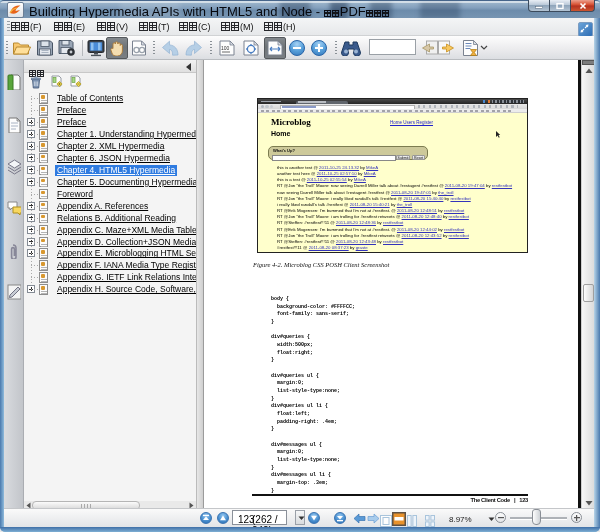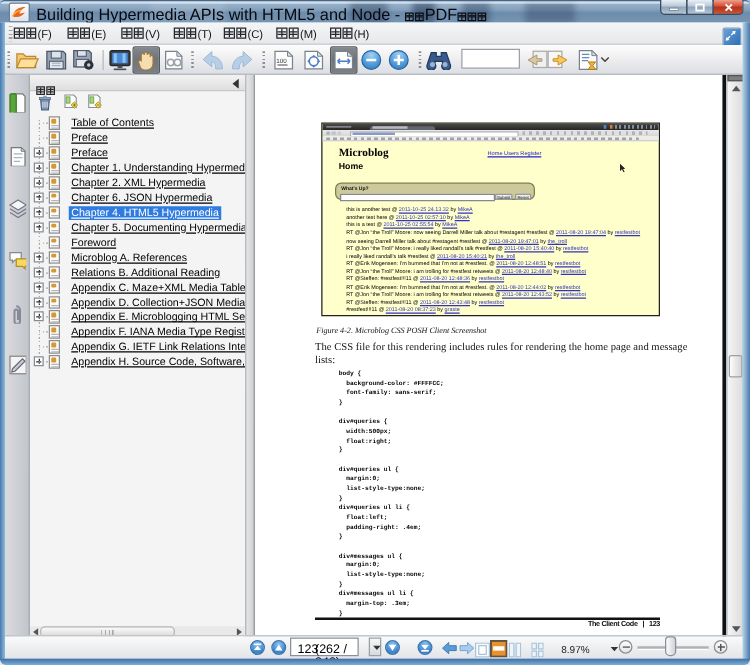--- a/index.html
+++ b/index.html
@@ -460,21 +460,21 @@
 <div class="trow" style="top:107.7px;">
         <span class="exp">
           <i></i>
           <b></b>
         </span>
         <u></u>
         <span class="ticon">
           <i></i>
           <b></b>
         </span>
-        <span class="lbl">Microblog A. References</span>
+        <span class="lbl">Appendix A. References</span>
       </div>
 <div class="trow" style="top:119.6px;">
         <span class="exp">
           <i></i>
           <b></b>
         </span>
         <u></u>
         <span class="ticon">
           <i></i>
           <b></b>
@@ -601,21 +601,20 @@
 <div>RT @Erik Mogensen: I’m bummed that I’m not at #restfest. @ <a>2011-08-20 12:44:02</a> by <a>restfestbot</a></div>
 <div>RT @Jon “the Troll” Moore: i am trolling for #restfest retweets @ <a>2011-08-20 12:43:52</a> by <a>restfestbot</a></div>
 <div>RT @Steffen: #restfest!!!11 @ <a>2011-08-20 12:43:48</a> by <a>restfestbot</a></div>
 <div>#restfest!!!11 @ <a>2011-08-20 08:37:23</a> by <a>graste</a></div>
 </div>
 <svg id="cursor1" width="5" height="7">
         <path d="M0 0 L0 6 L1.6 4.4 L2.8 6.8 L3.7 6.3 L2.5 4.1 L4.2 3.9 z" fill="#222"></path>
       </svg>
 </div>
 <div id="fig-caption">Figure 4-2. Microblog CSS POSH Client Screenshot</div>
-<div id="para">The CSS file for this rendering includes rules for rendering the home page and message<br>lists:</div>
 <div id="code">body {
   background-color: #FFFFCC;
   font-family: sans-serif;
 }
 
 div#queries {
   width:500px;
   float:right;
 }
 

